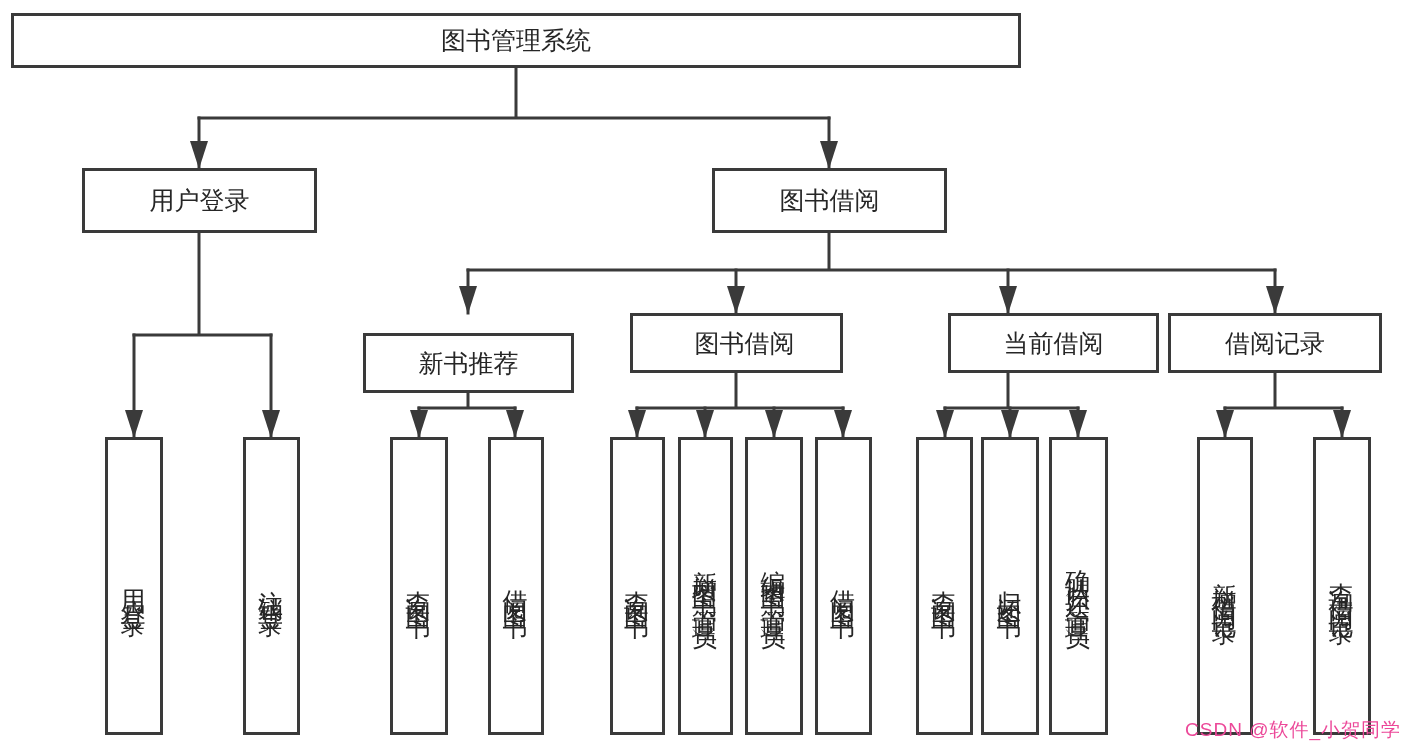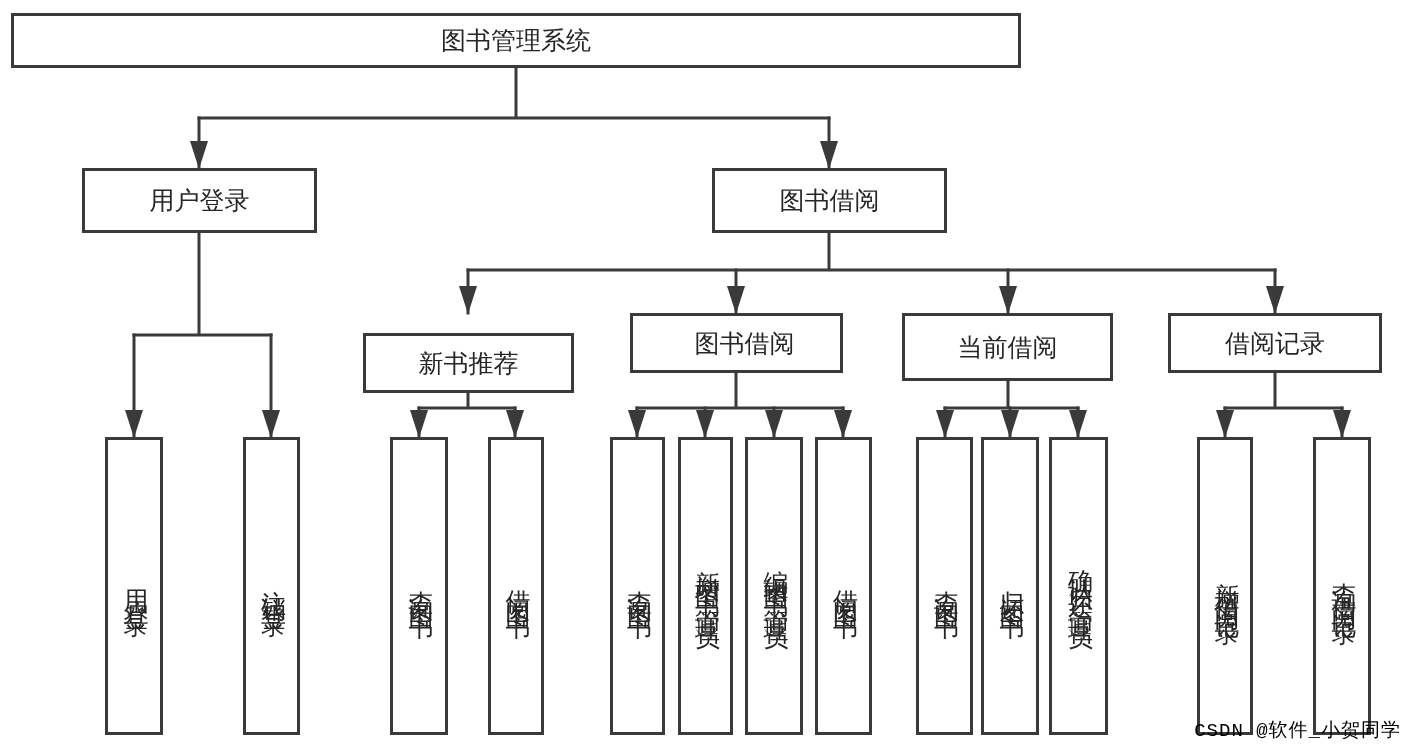--- a/index.html
+++ b/index.html
@@ -1,40 +1,40 @@
 <!DOCTYPE html>
 <html><head>
 <meta charset="utf-8">
 <style>
   html,body{margin:0;padding:0;background:#ffffff;}
   #stage{
     position:relative;
     width:1405px;height:747px;
     background:#ffffff;
     overflow:hidden;
-    font-family:Liberation Mono, monospace;
+    font-family:Liberation Sans, sans-serif;
   }
   #wires{position:absolute;left:0;top:0;z-index:1;pointer-events:none;}
   .ln{stroke:#3a3a3a;stroke-width:3;fill:none;stroke-linecap:square;}
   .node{
     position:absolute;box-sizing:border-box;z-index:2;
     background:#ffffff;border:3px solid #3a3a3a;
     display:flex;align-items:center;justify-content:center;
     font-size:25px;color:#262626;white-space:nowrap;
   }
   .vert{
     writing-mode:vertical-lr;
     text-orientation:mixed;
     letter-spacing:8px;
     font-size:25px;
   }
   #watermark{
     position:absolute;z-index:3;
     right:4px;top:717px;
-    font-size:19px;color:#000000;letter-spacing:1px;
+    font-size:19px;color:#ec4899;letter-spacing:1px;
   }
 </style>
 </head>
 <body>
 
 <div id="stage">
 
   <svg id="wires" width="1405" height="747" viewBox="0 0 1405 747">
     <defs>
       <marker id="ah" markerUnits="userSpaceOnUse" markerWidth="28" markerHeight="18" viewBox="0 0 28 18" refX="27" refY="9" orient="auto">
@@ -75,21 +75,21 @@
     </g>
   </svg>
 
   <div class="node" style="left:11px;top:13px;width:1010px;height:55px;">图书管理系统</div>
 
   <div class="node" style="left:82px;top:168px;width:235px;height:65px;">用户登录</div>
   <div class="node" style="left:712px;top:168px;width:235px;height:65px;">图书借阅</div>
 
   <div class="node" style="left:363px;top:313px;width:211px;height:60px;margin-top:20px;">新书推荐</div>
   <div class="node" style="left:630px;top:313px;width:213px;height:60px;padding-left:16px;">图书借阅</div>
-  <div class="node" style="left:902px;top:313px;width:211px;height:68px;">当前借阅</div>
+  <div class="node" style="left:948px;top:313px;width:211px;height:60px;">当前借阅</div>
   <div class="node" style="left:1168px;top:313px;width:214px;height:60px;">借阅记录</div>
 
   <div class="node vert" style="left:105px;top:437px;width:58px;height:298px;">用户登录</div>
   <div class="node vert" style="left:243px;top:437px;width:57px;height:298px;">注销登录</div>
 
   <div class="node vert" style="left:390px;top:437px;width:58px;height:298px;">查询图书</div>
   <div class="node vert" style="left:488px;top:437px;width:56px;height:298px;">借阅图书</div>
 
   <div class="node vert" style="left:610px;top:437px;width:55px;height:298px;">查询图书</div>
   <div class="node vert" style="left:678px;top:437px;width:55px;height:298px;">新增图书（管理员）</div>

